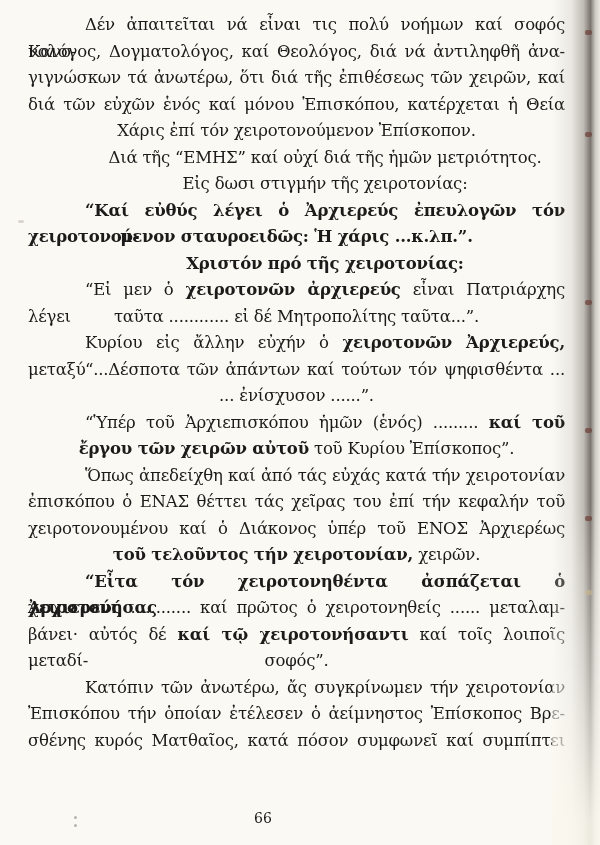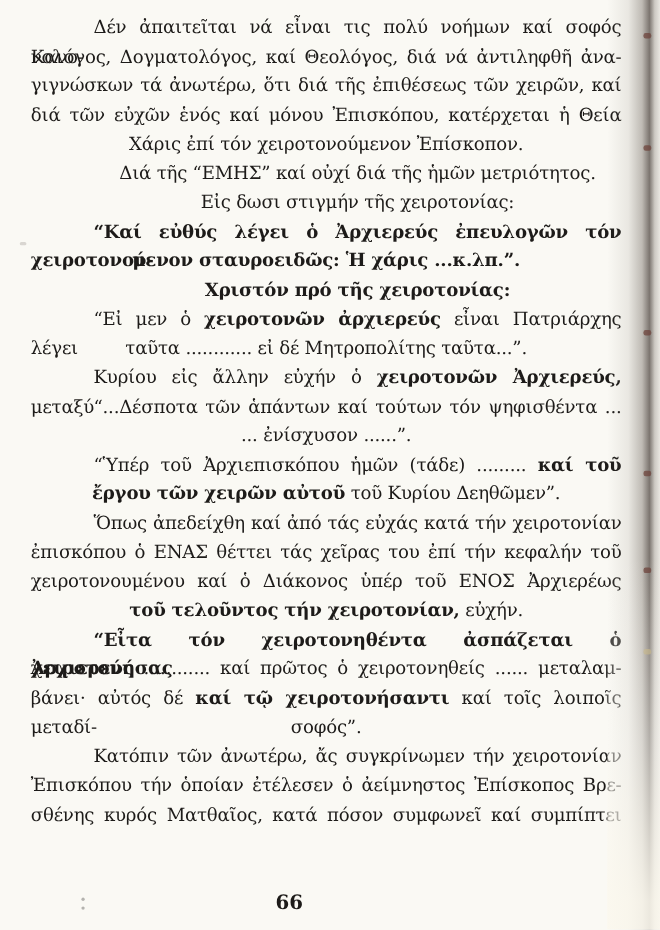--- a/index.html
+++ b/index.html
@@ -46,22 +46,22 @@
   .line.indent {
     text-indent: 57px;
   }
   .bold { font-weight: 700; }
   .page-number {
     position: absolute;
     top: 810px;
     left: 28px;
     width: 470px;
     text-align: center;
-    font-size: 18px;
-    font-weight: 700;
+    font-size: 14px;
+    font-weight: 400;
     color: var(--ink);
   }
   
   .scan-edge {
     position: absolute;
     top: 0;
     right: 0;
     width: 48px;
     height: 845px;
     pointer-events: none;
@@ -136,26 +136,26 @@
       <div class="line indent"><span class="plain">Διά τῆς “ΕΜΗΣ” καί οὐχί διά τῆς ἡμῶν μετριότητος.</span></div>
       <div class="line indent"><span class="plain">Εἰς δωσι στιγμήν τῆς χειροτονίας:</span></div>
       <div class="line indent justify"><span class="bold">“Καί εὐθύς λέγει ὁ Ἀρχιερεύς ἐπευλογῶν τόν χειροτονού-</span></div>
       <div class="line"><span class="bold">μενον σταυροειδῶς: Ἡ χάρις ...κ.λπ.”.</span></div>
       <div class="line indent"><span class="bold">Χριστόν πρό τῆς χειροτονίας:</span></div>
       <div class="line indent justify"><span class="plain">“Εἰ μεν ὁ </span><span class="bold">χειροτονῶν ἀρχιερεύς</span><span class="plain"> εἶναι Πατριάρχης λέγει</span></div>
       <div class="line"><span class="plain">ταῦτα ............ εἰ δέ Μητροπολίτης ταῦτα...”.</span></div>
       <div class="line indent justify"><span class="plain">Κυρίου εἰς ἄλλην εὐχήν ὁ </span><span class="bold">χειροτονῶν Ἀρχιερεύς,</span><span class="plain"> μεταξύ</span></div>
       <div class="line indent justify"><span class="plain">“...Δέσποτα τῶν ἁπάντων καί τούτων τόν ψηφισθέντα ...</span></div>
       <div class="line"><span class="plain">... ἐνίσχυσον ......”.</span></div>
-      <div class="line indent justify"><span class="plain">“Ὑπέρ τοῦ Ἀρχιεπισκόπου ἡμῶν (τάδε) ......... </span><span class="bold">καί τοῦ</span></div>
-      <div class="line"><span class="bold">ἔργου τῶν χειρῶν αὐτοῦ</span><span class="plain"> τοῦ Κυρίου Δεηθῶμεν”.</span></div>
+      <div class="line indent justify"><span class="plain">“Ὑπέρ τοῦ Ἀρχιεπισκόπου ἡμῶν (ἑνός) ......... </span><span class="bold">καί τοῦ</span></div>
+      <div class="line"><span class="bold">ἔργου τῶν χειρῶν αὐτοῦ</span><span class="plain"> τοῦ Κυρίου Ἐπίσκοπος”.</span></div>
       <div class="line indent justify"><span class="plain">Ὅπως ἀπεδείχθη καί ἀπό τάς εὐχάς κατά τήν χειροτονίαν</span></div>
       <div class="line justify"><span class="plain">ἐπισκόπου ὁ ΕΝΑΣ θέττει τάς χεῖρας του ἐπί τήν κεφαλήν τοῦ</span></div>
       <div class="line justify"><span class="plain">χειροτονουμένου καί ὁ Διάκονος ὑπέρ τοῦ ΕΝΟΣ Ἀρχιερέως</span></div>
-      <div class="line"><span class="bold">τοῦ τελοῦντος τήν χειροτονίαν,</span><span class="plain"> εὐχήν.</span></div>
+      <div class="line"><span class="bold">τοῦ τελοῦντος τήν χειροτονίαν,</span><span class="plain"> χειρῶν.</span></div>
       <div class="line indent justify"><span class="bold">“Εἶτα τόν χειροτονηθέντα ἀσπάζεται ὁ χειροτονήσας</span></div>
       <div class="line justify"><span class="bold">Ἀρχιερεύς</span><span class="plain"> ............ καί πρῶτος ὁ χειροτονηθείς ...... μεταλαμ-</span></div>
       <div class="line justify"><span class="plain">βάνει· αὐτός δέ </span><span class="bold">καί τῷ χειροτονήσαντι</span><span class="plain"> καί τοῖς λοιποῖς μεταδί-</span></div>
       <div class="line"><span class="plain">σοφός”.</span></div>
       <div class="line indent justify"><span class="plain">Κατόπιν τῶν ἀνωτέρω, ἄς συγκρίνωμεν τήν χειροτονίαν</span></div>
       <div class="line justify"><span class="plain">Ἐπισκόπου τήν ὁποίαν ἐτέλεσεν ὁ ἀείμνηστος Ἐπίσκοπος Βρε-</span></div>
       <div class="line justify"><span class="plain">σθένης κυρός Ματθαῖος, κατά πόσον συμφωνεῖ καί συμπίπτει</span></div>
     </div>
 
   <div class="page-number">66</div>

